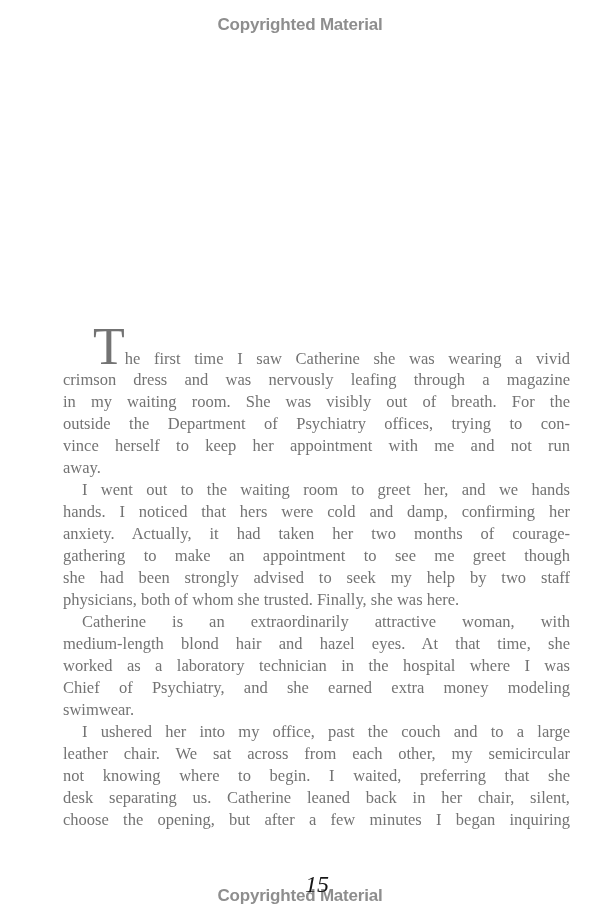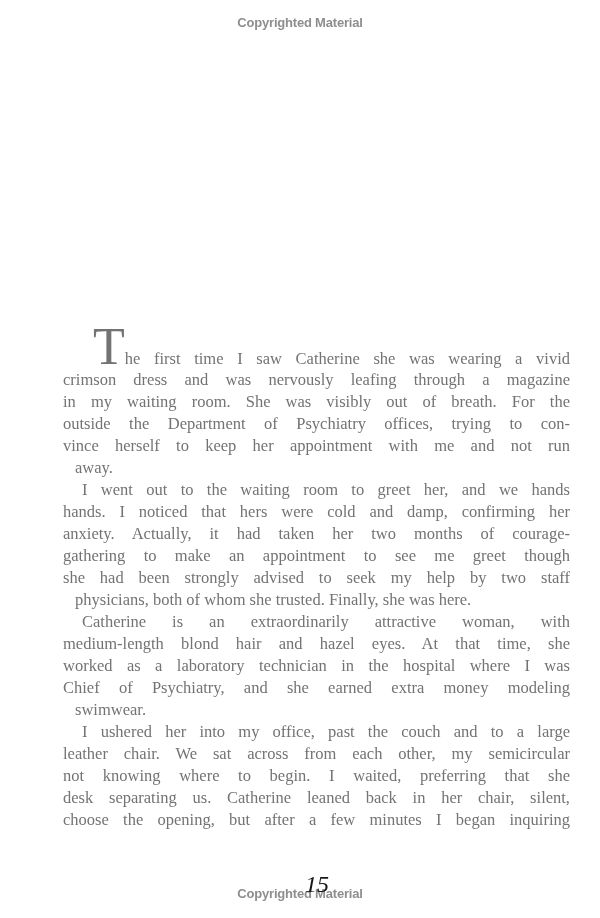--- a/index.html
+++ b/index.html
@@ -15,21 +15,21 @@
     overflow: hidden;
     font-family: "Liberation Serif", "DejaVu Serif", serif;
   }
   .notice {
     position: absolute;
     left: 0;
     width: 600px;
     text-align: center;
     font-family: "Liberation Sans", "DejaVu Sans", sans-serif;
     font-weight: bold;
-    font-size: 13px;
+    font-size: 17px;
     letter-spacing: -0.2px;
     color: #8e8e8e;
     z-index: 1;
   }
   .notice-top { top: 15px; }
   .notice-bottom { top: 886px; }
   .textblock {
     position: absolute;
     left: 63px;
     top: 347px;
@@ -42,21 +42,20 @@
   .line {
     height: 22px;
     text-align: justify;
     text-align-last: justify;
     -moz-text-align-last: justify;
     box-sizing: border-box;
   }
   .line.last {
     text-align: left;
     text-align-last: left;
-    margin-left: 12px;
     -moz-text-align-last: left;
   }
   .line.indent { padding-left: 19px; }
   .line.opener { padding-left: 30px; }
   .dropcap {
     font-size: 52px;
     line-height: 0;
     vertical-align: baseline;
   }
   .page-number {

